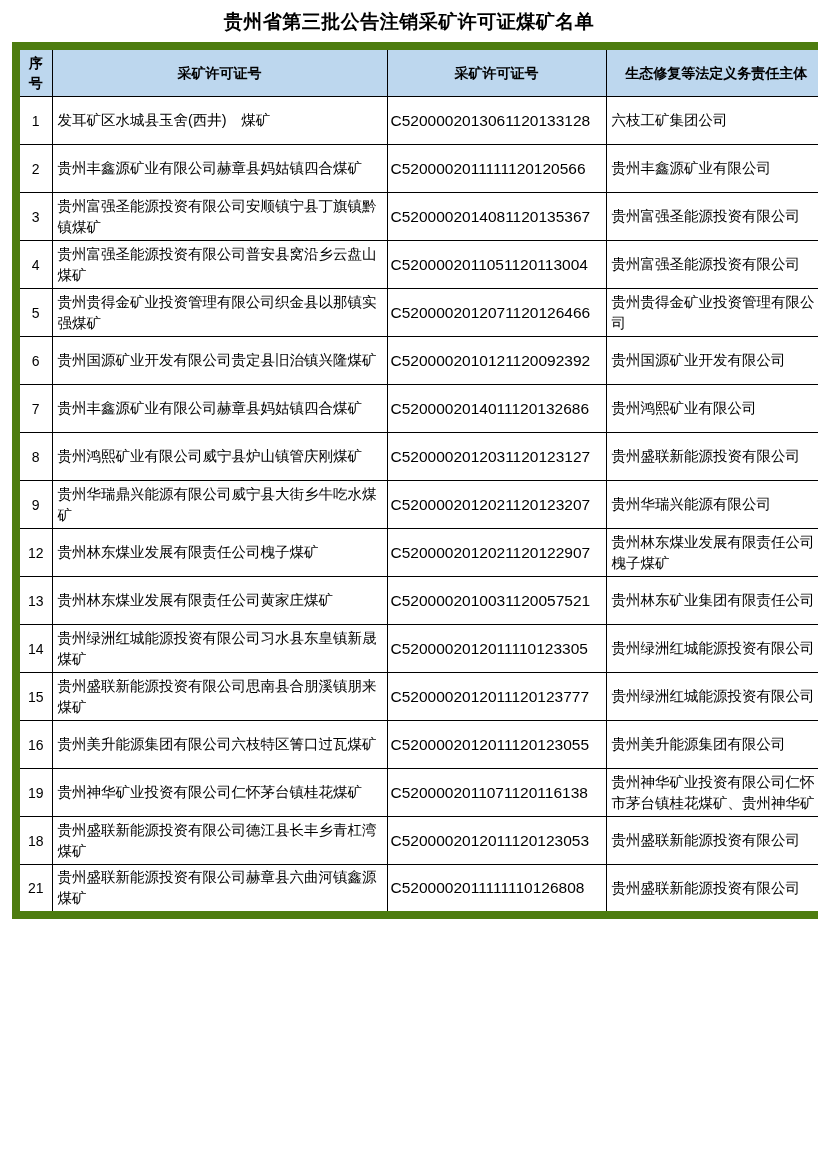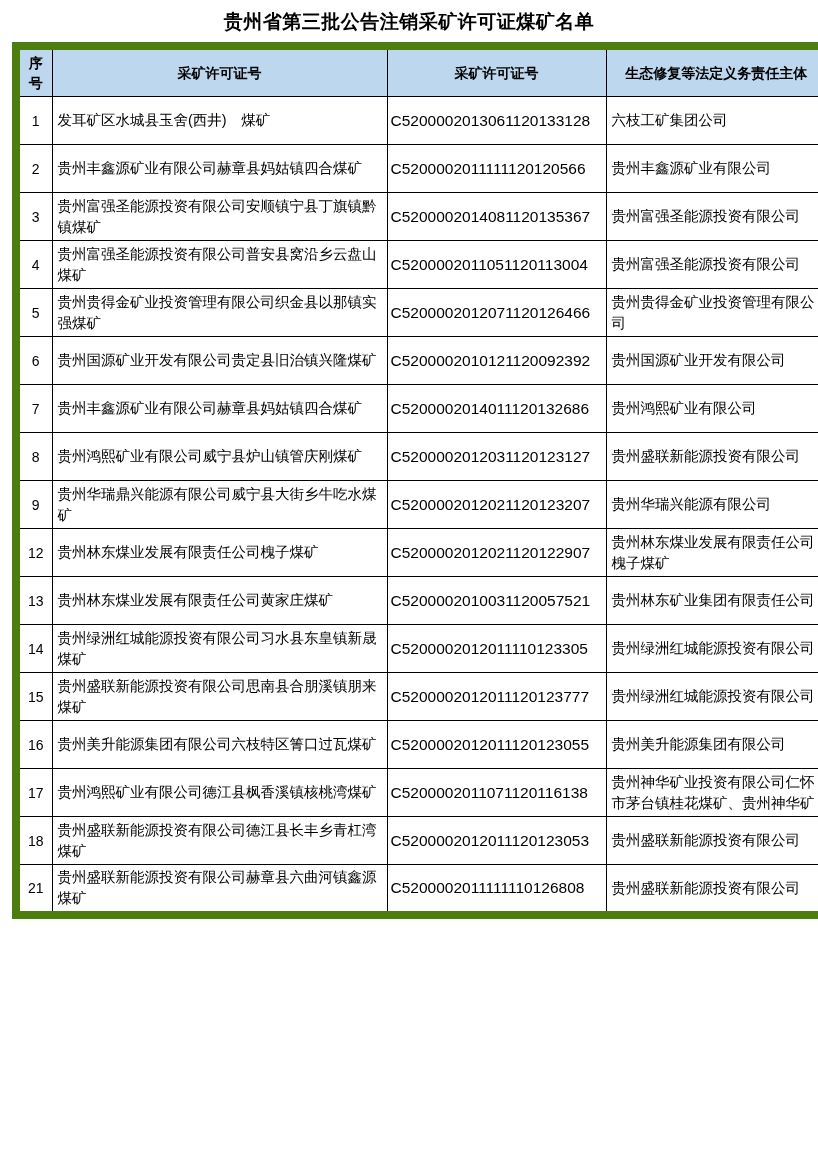--- a/index.html
+++ b/index.html
@@ -168,22 +168,22 @@
     <td class="c-lic">C5200002012011120123777</td>
     <td class="c-ent">贵州绿洲红城能源投资有限公司</td>
   </tr>
         <tr>
     <td class="c-no">16</td>
     <td class="c-mine">贵州美升能源集团有限公司六枝特区箐口过瓦煤矿</td>
     <td class="c-lic">C5200002012011120123055</td>
     <td class="c-ent">贵州美升能源集团有限公司</td>
   </tr>
         <tr>
-    <td class="c-no">17</td>
-    <td class="c-mine">贵州鸿熙矿业有限公司德江县枫香溪镇核桃湾煤矿</td>
+    <td class="c-no">19</td>
+    <td class="c-mine">贵州神华矿业投资有限公司仁怀茅台镇桂花煤矿</td>
     <td class="c-lic">C5200002011071120116138</td>
     <td class="c-ent">贵州神华矿业投资有限公司仁怀市茅台镇桂花煤矿、贵州神华矿</td>
   </tr>
         <tr>
     <td class="c-no">18</td>
     <td class="c-mine">贵州盛联新能源投资有限公司德江县长丰乡青杠湾煤矿</td>
     <td class="c-lic">C5200002012011120123053</td>
     <td class="c-ent">贵州盛联新能源投资有限公司</td>
   </tr>
         <tr>

